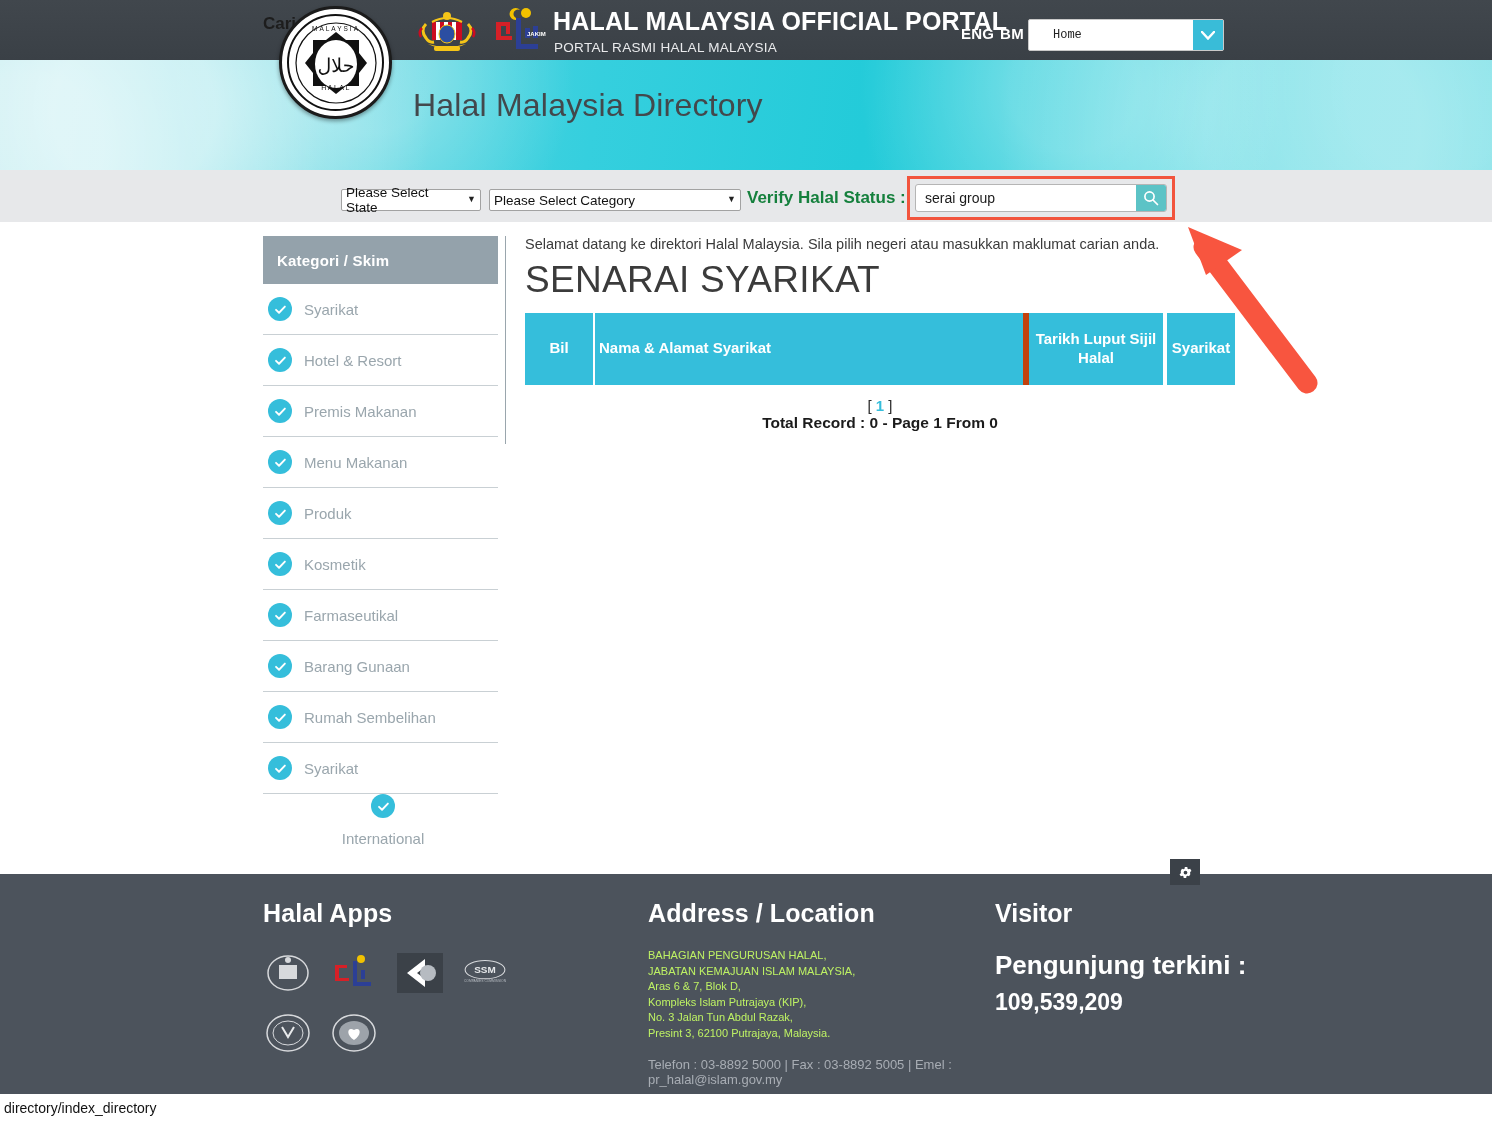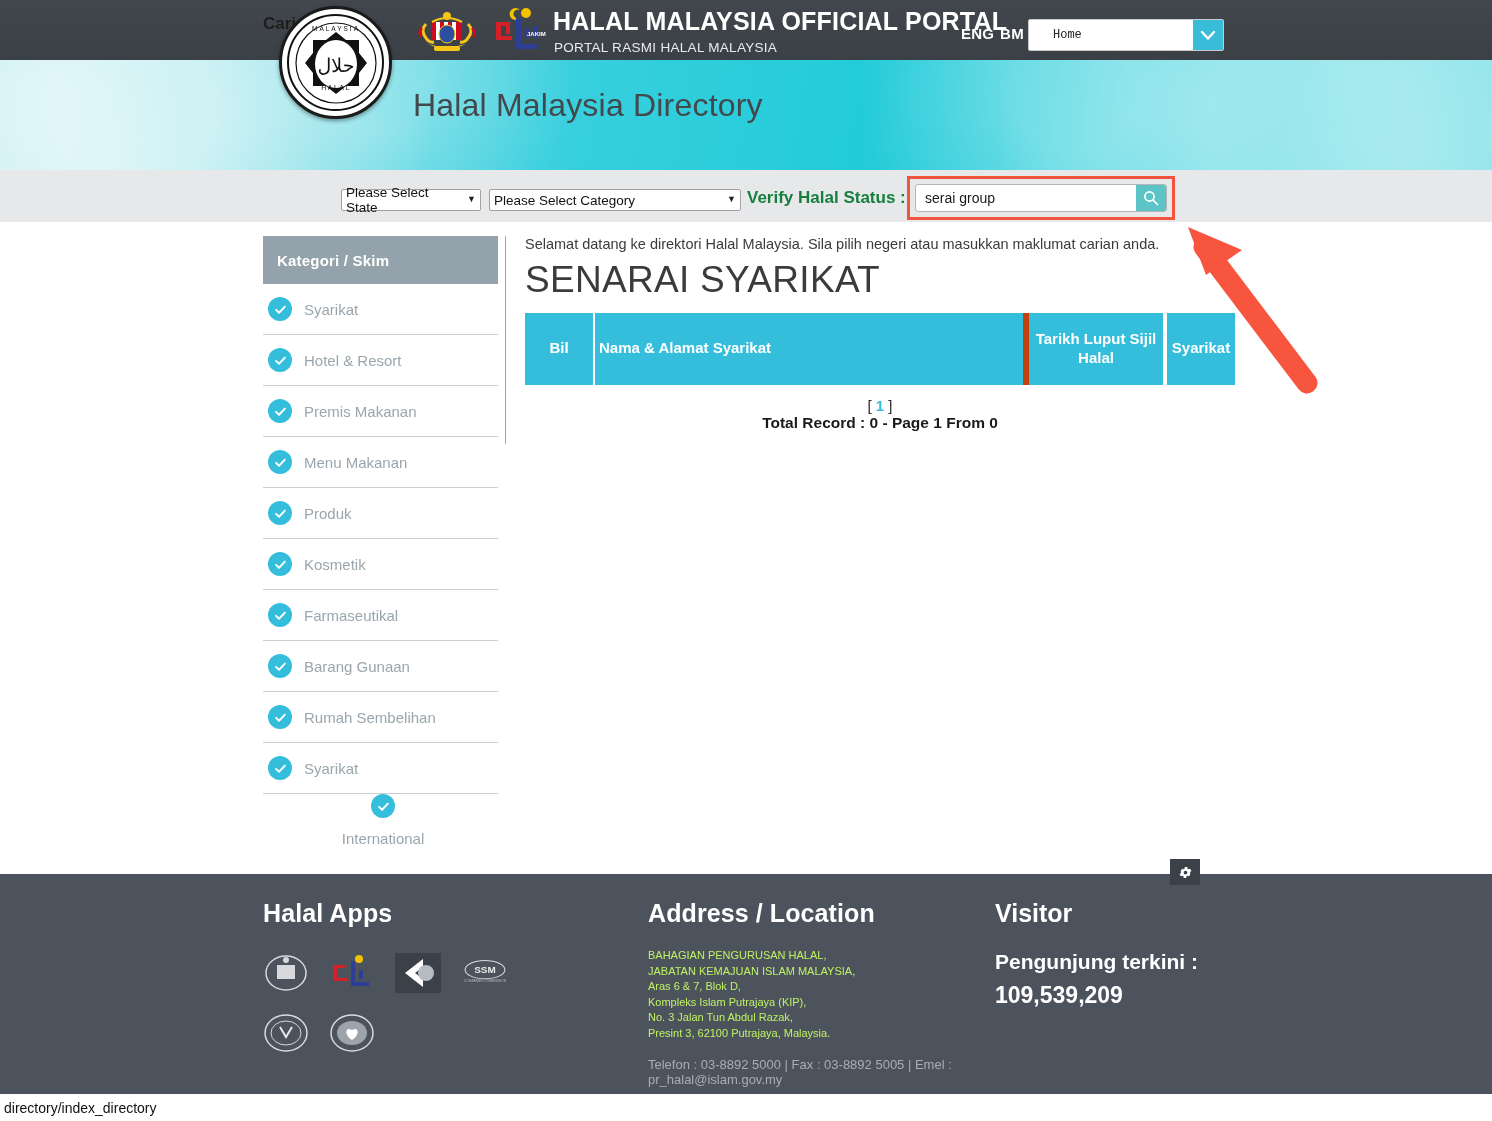--- a/index.html
+++ b/index.html
@@ -194,24 +194,24 @@
   .f-col-apps{ position:absolute; left:263px; top:25px; width:370px; }
   .f-col-addr{ position:absolute; left:648px; top:25px; width:330px; }
   .f-col-vis { position:absolute; left:995px; top:25px; width:300px; }
 
   .f-head{ color:#fff; font-size:25px; font-weight:bold; letter-spacing:.1px; }
   .f-body{ color:#bef264; font-size:11px; line-height:15.5px; margin-top:20px; }
   .f-line{ color:#a8adb4; font-size:13px; margin-top:16px; }
   .f-line2{ color:#a8adb4; font-size:13px; margin-top:14px; display:flex; align-items:center; gap:5px; }
 
   .applogos{ margin-top:24px; display:flex; flex-wrap:wrap; gap:18px; width:300px; }
-  .applogo{ width:48px; height:42px; display:flex; align-items:center; justify-content:flex-start; }
+  .applogo{ width:48px; height:42px; display:flex; align-items:center; justify-content:flex-end; }
 
   .vis-title{ color:#fff; font-size:25px; font-weight:bold; }
-  .vis-sub{ color:#fff; font-size:21px; font-weight:bold; margin-top:22px; }
+  .vis-sub{ color:#fff; font-size:26px; font-weight:bold; margin-top:22px; }
   .vis-num{ color:#fff; font-size:23px; font-weight:bold; margin-top:8px; }
 
   
   .statusbar{
     position:absolute; left:0; top:1094px; width:1492px; height:27px;
     background:#fff; display:flex; align-items:center;
   }
   .statusbar span{ font-size:14px; color:#111; padding-left:4px; }
 
   .bicon{ width:15px; height:15px; border-radius:50%; display:inline-block; }

